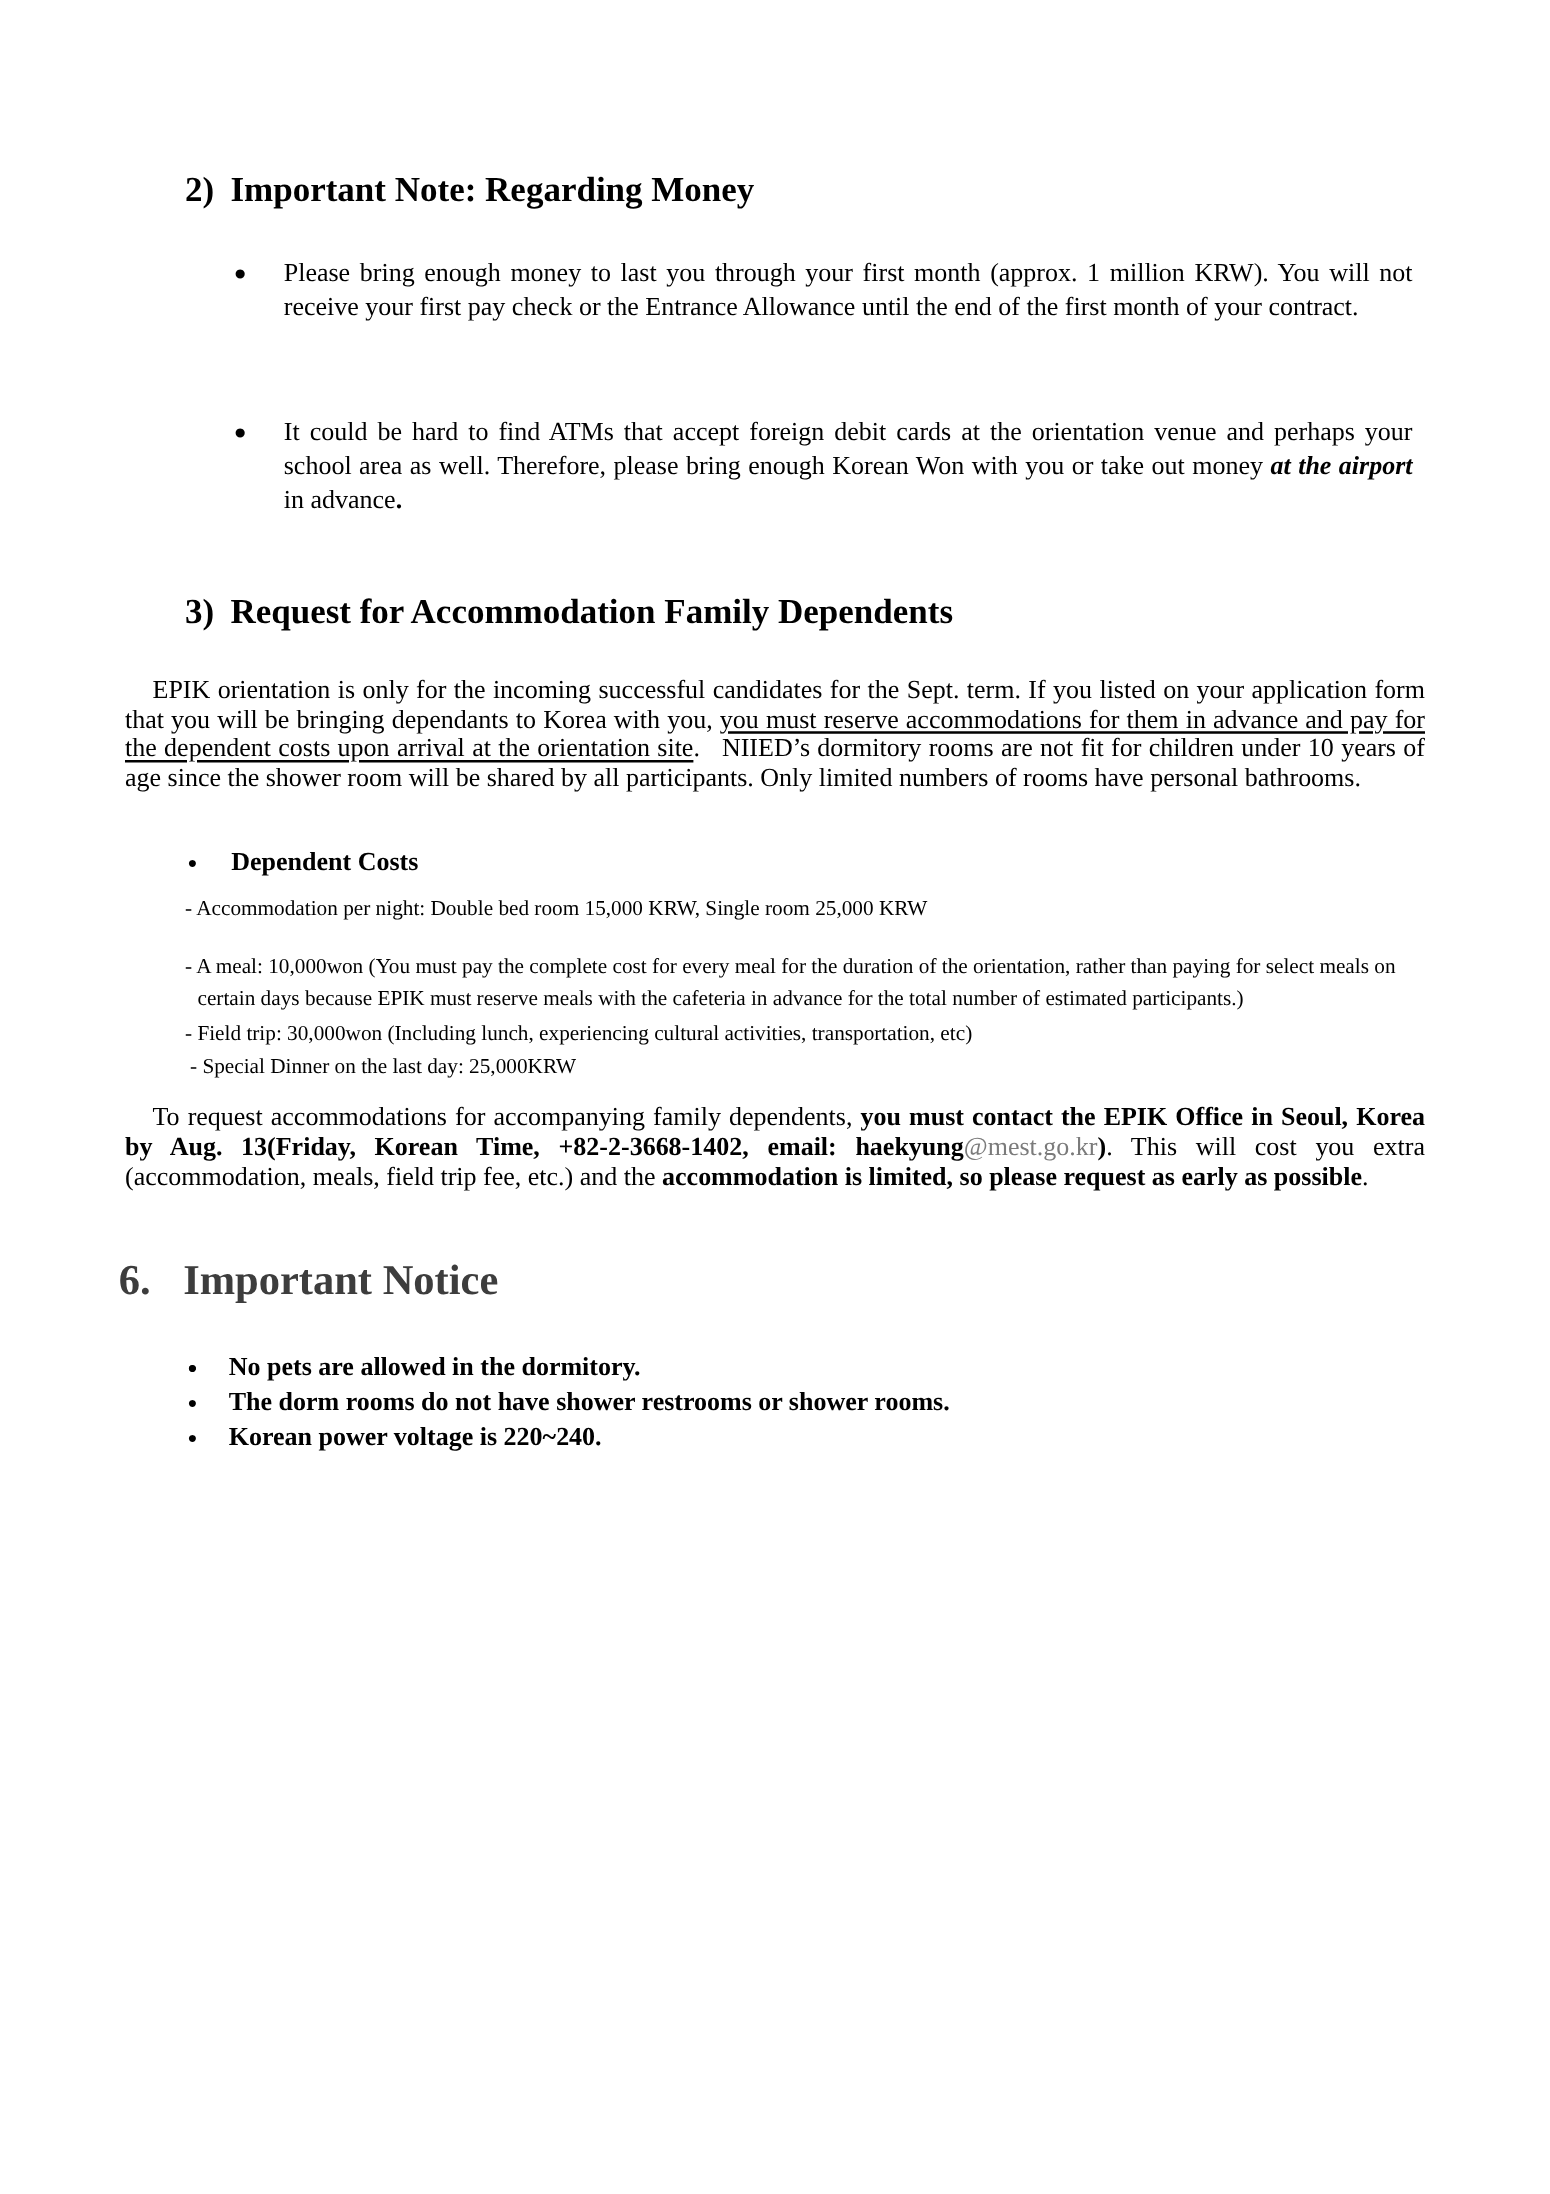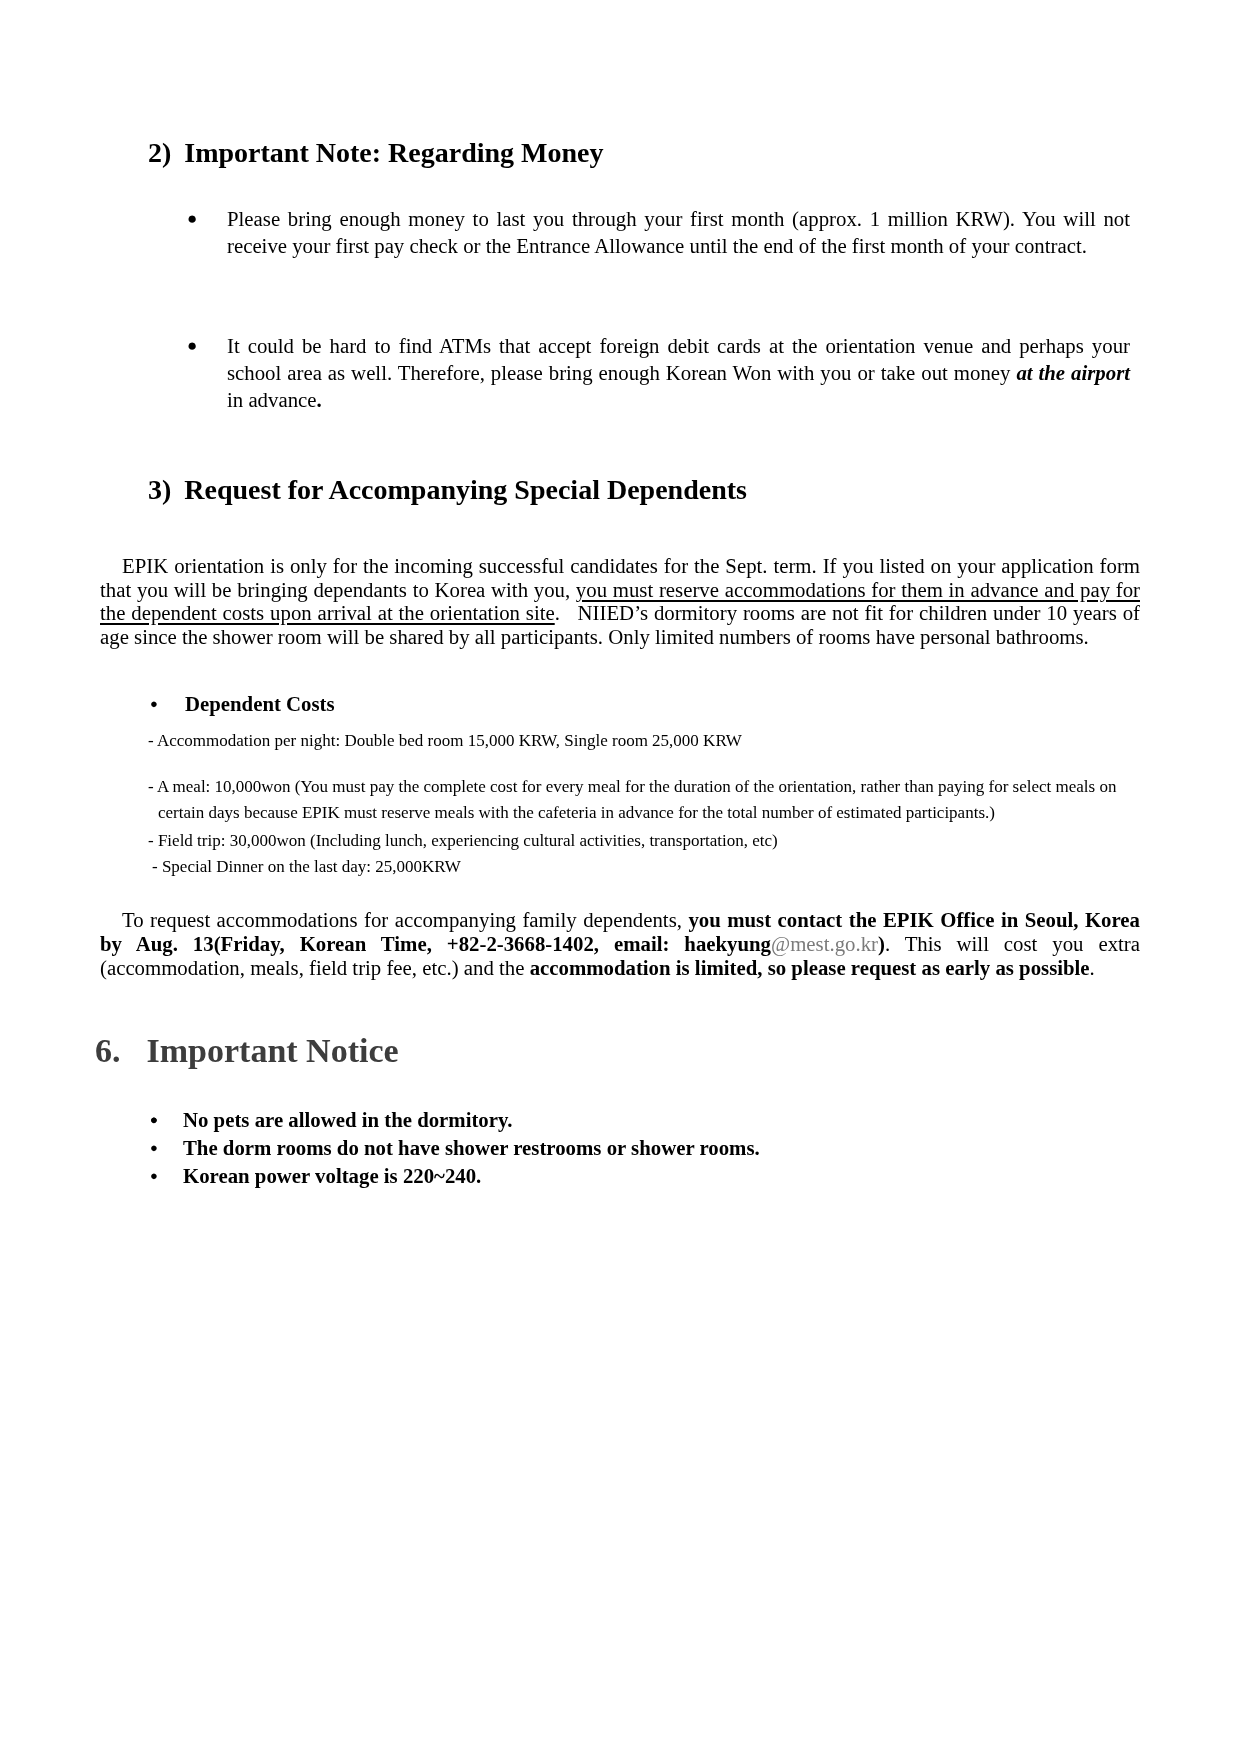--- a/index.html
+++ b/index.html
@@ -62,22 +62,22 @@
     top: 0;
     font-size: 17px;
     line-height: 27px;
   }
 
   .para {
     font-size: 20.8px;
     text-align: justify;
     text-indent: 22px;
   }
-  #para-intro { margin-top: 47px; line-height: 23.6px; font-family: Liberation Serif, serif; }
-  #para-request { margin-top: 28px; line-height: 24px; }
+  #para-intro { margin-top: 33px; line-height: 23.6px; font-family: Liberation Serif, serif; }
+  #para-request { margin-top: 16px; line-height: 24px; }
 
   .u-span {
     text-decoration: underline;
     text-decoration-thickness: 1.5px;
     text-underline-offset: 3px;
   }
   .b { font-weight: bold; }
   .bi { font-weight: bold; font-style: italic; }
   .gray { color: #7b7b7b; }
 
@@ -153,21 +153,21 @@
       <span class="bullet">●</span>
       <span>Please bring enough money to last you through your first month (approx. 1 million KRW). You will not receive your first pay check or the Entrance Allowance until the end of the first month of your contract.</span>
     </div>
 
     <div class="money-item" id="money-item-2">
       <span class="bullet">●</span>
       <span><span>It could be hard to find ATMs that accept foreign debit cards at the orientation venue and perhaps your school area as well. Therefore, please bring enough Korean Won with you or take out money </span><span class="bi">at the airport</span><span> in advance</span><span class="b">.</span></span>
     </div>
 
     <div class="sec-heading" id="h3">
-      <span class="num">3)</span><span>Request for Accompanying Special Dependents</span>
+      <span class="num">3)</span><span>Request for Accommodation Family Dependents</span>
     </div>
 
     <div class="para" id="para-intro"><span>EPIK orientation is only for the incoming successful candidates for the Sept. term. If you listed on your application form that you will be bringing dependants to Korea with you, </span><span class="u-span">you must reserve accommodations for them in advance and pay for the dependent costs upon arrival at the orientation site</span><span>.&nbsp;&nbsp; NIIED’s dormitory rooms are not fit for children under 10 years of age since the shower room will be shared by all participants. Only limited numbers of rooms have personal bathrooms.</span></div>
 
     <div class="costs-heading">
       <span class="bullet">●</span>
       <span>Dependent Costs</span>
     </div>
 
     <div class="dash-item" id="dash-0">- Accommodation per night: Double bed room 15,000 KRW, Single room 25,000 KRW</div>

